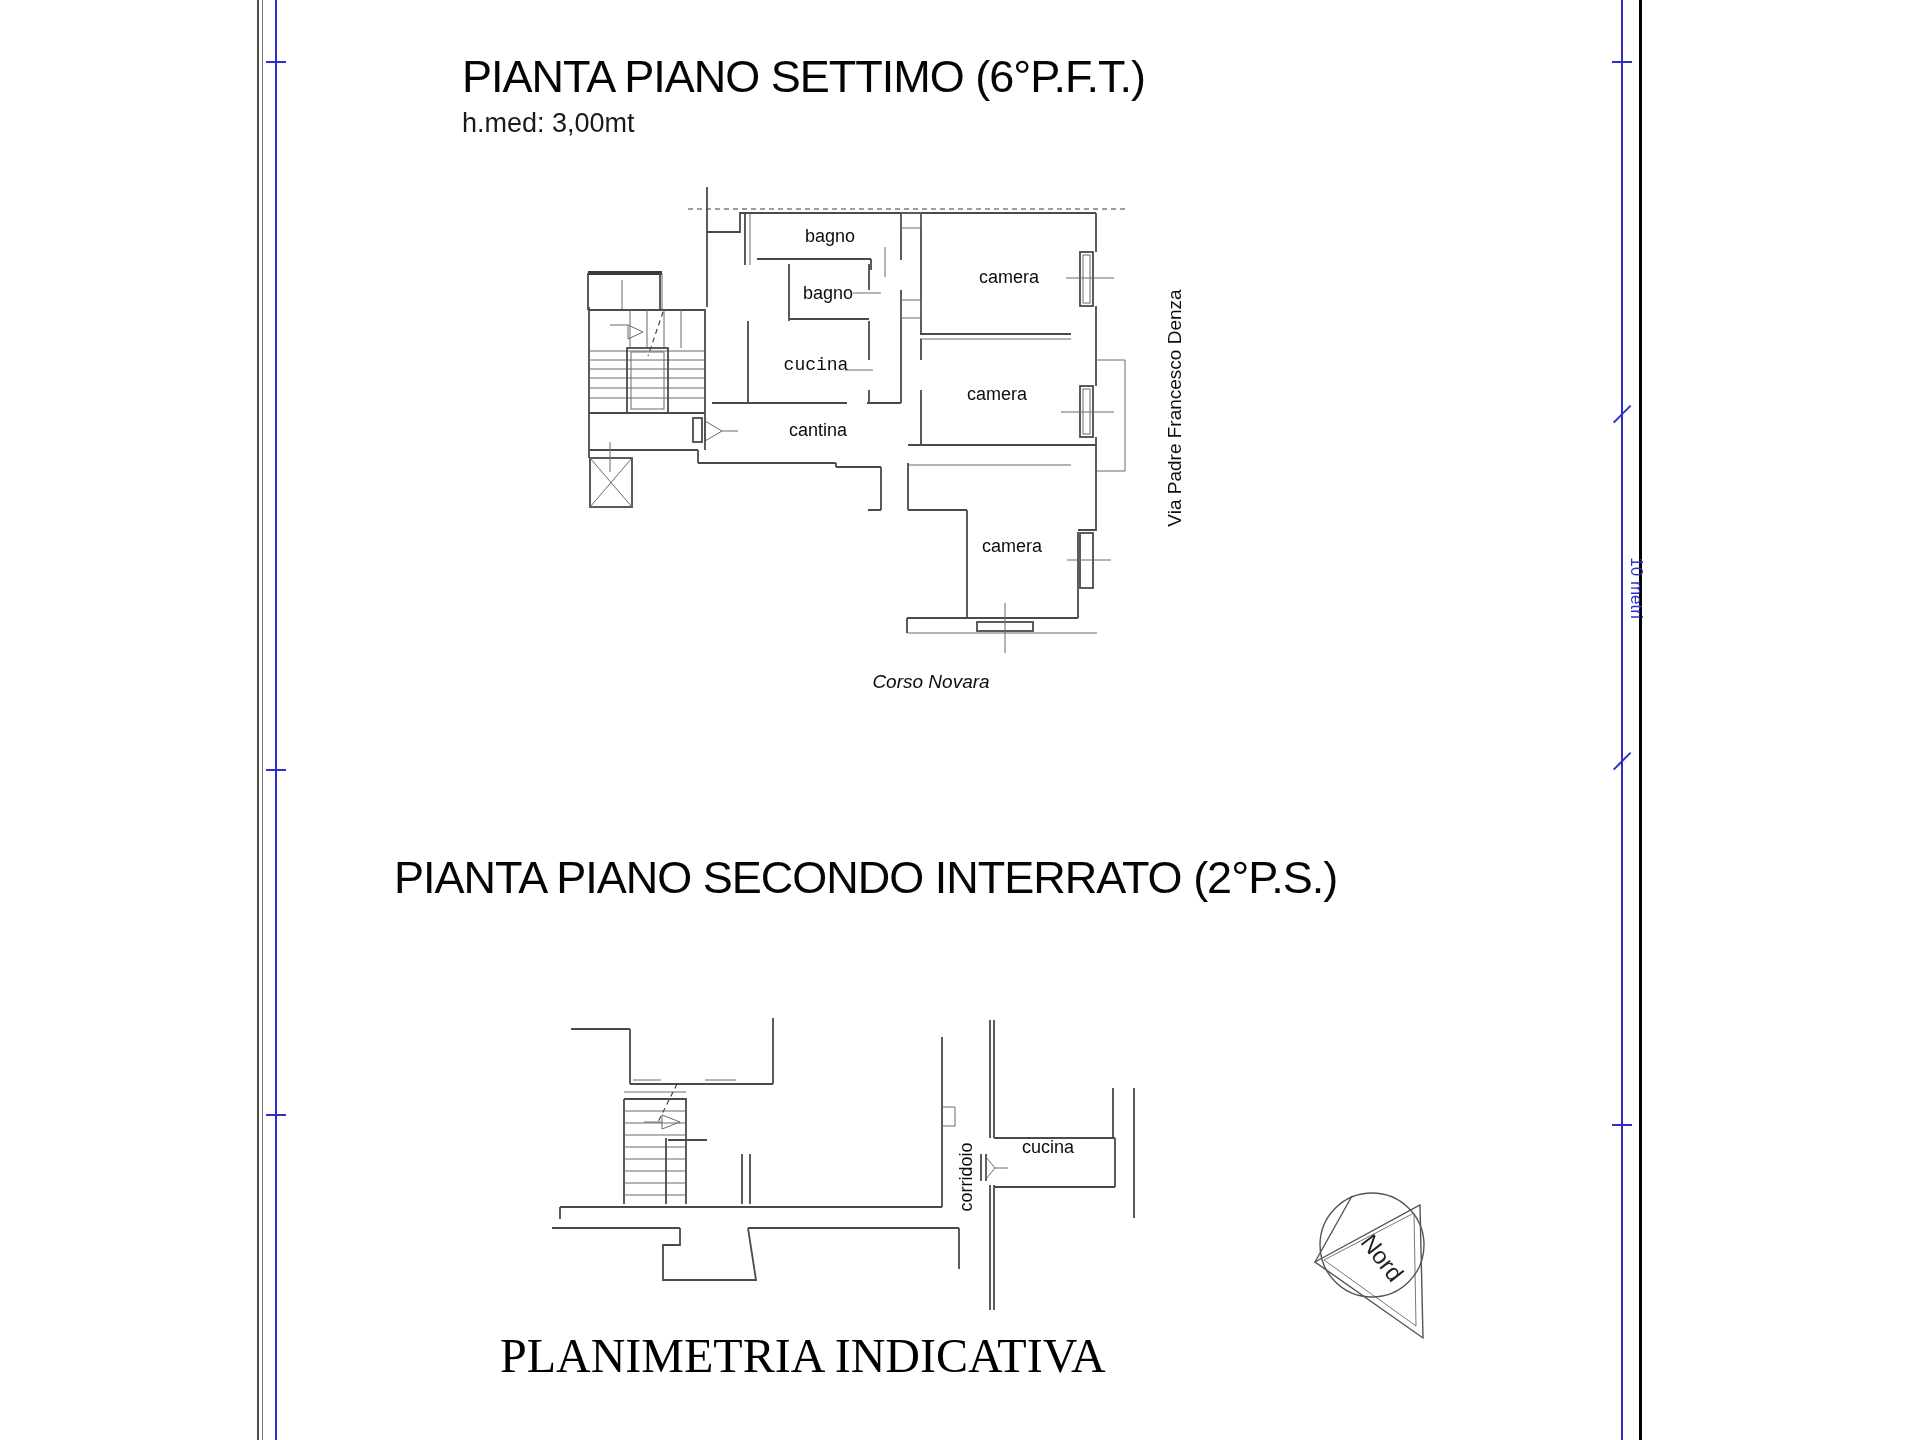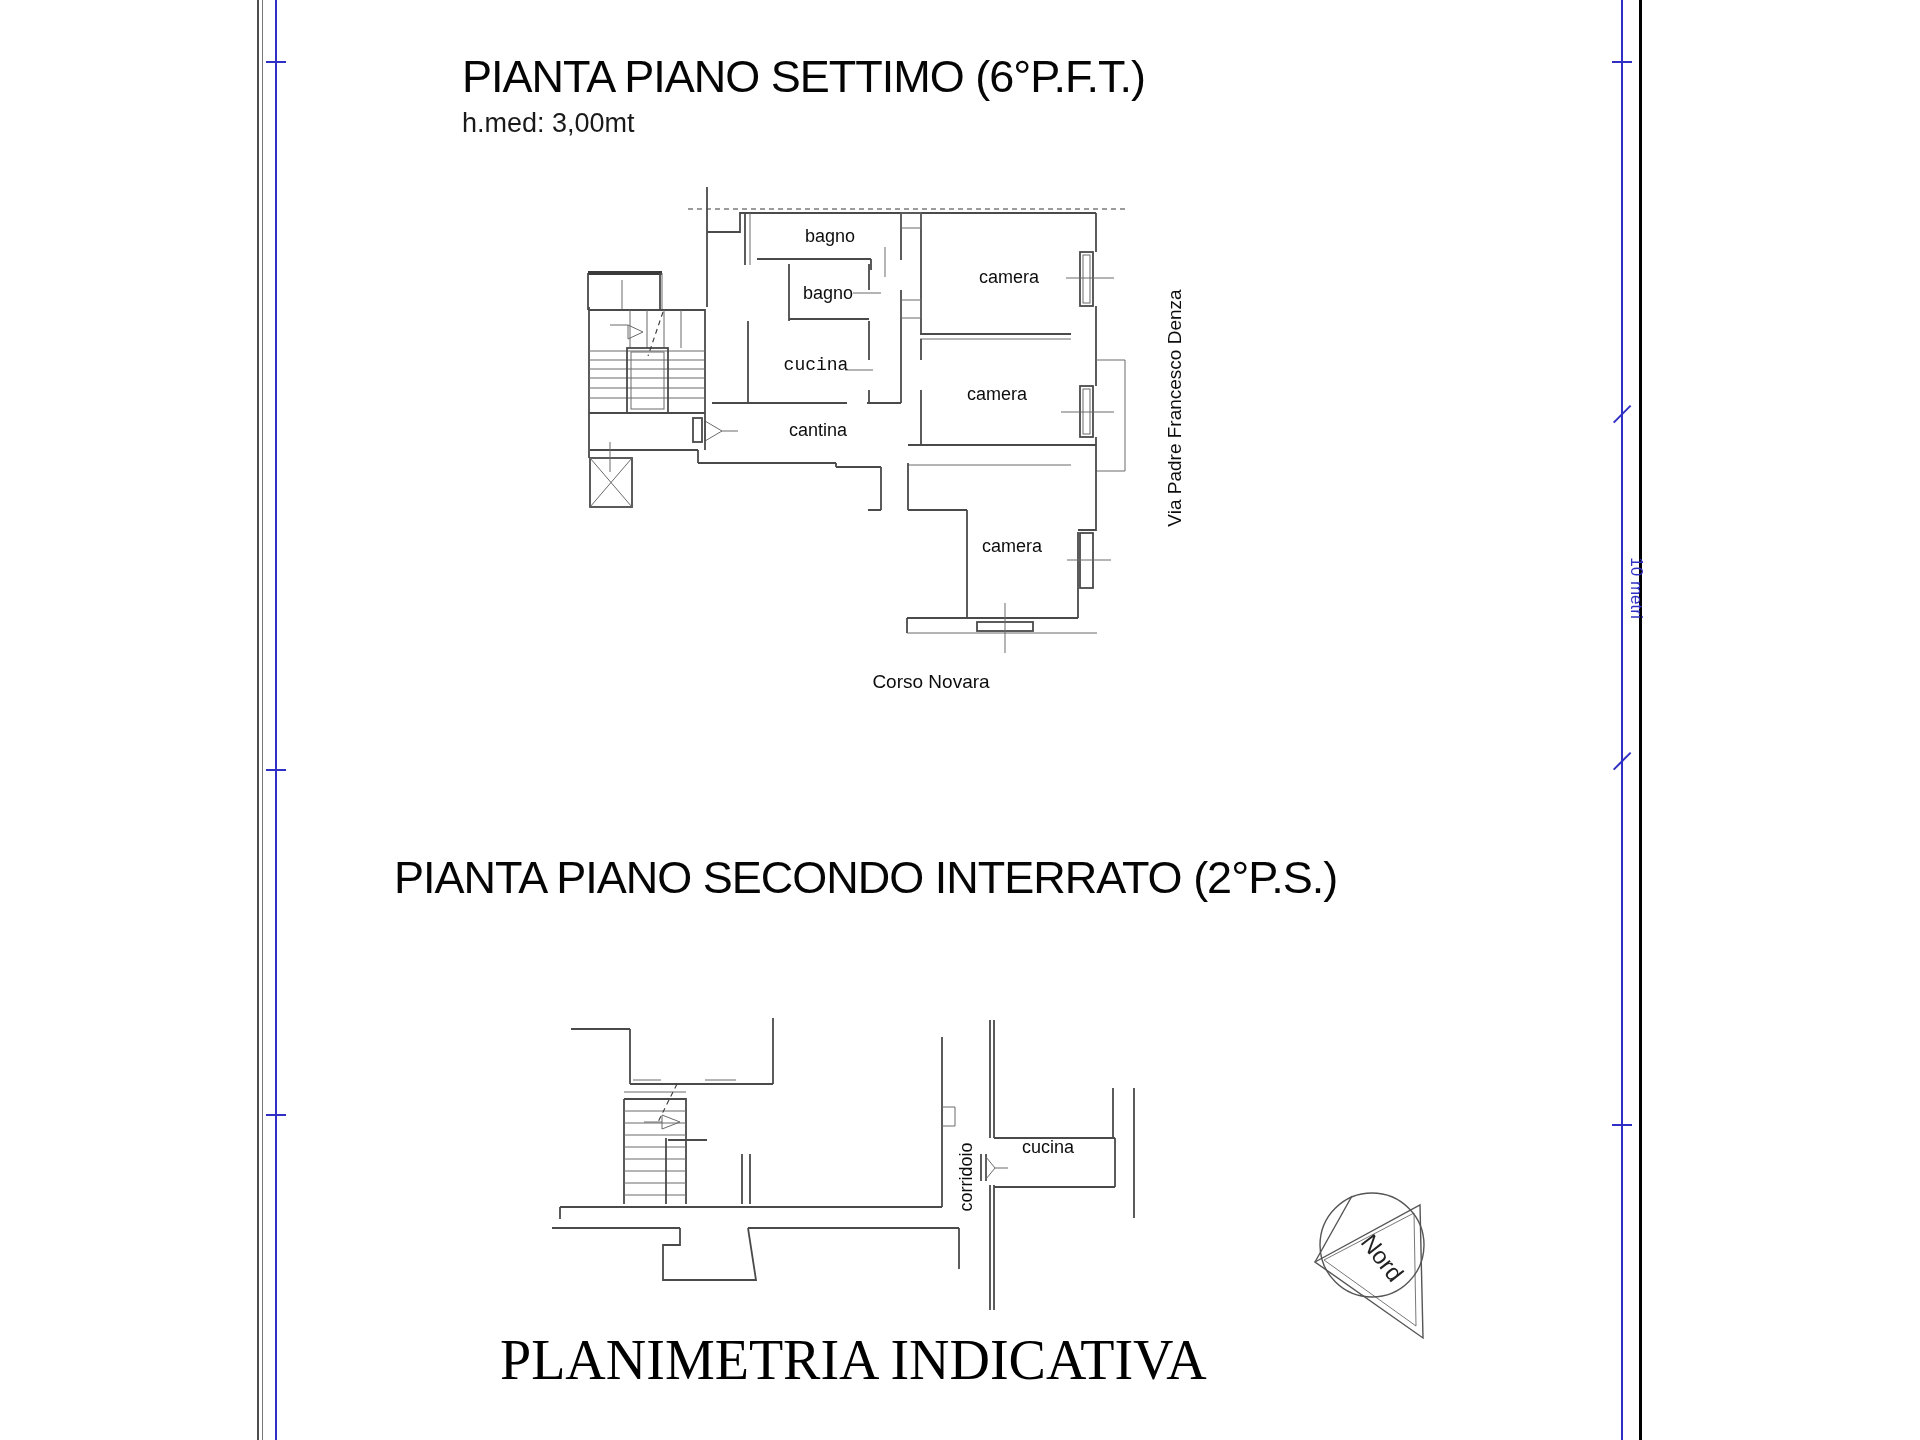--- a/index.html
+++ b/index.html
@@ -11,21 +11,21 @@
   .abs{position:absolute;}
   .vline{position:absolute;top:0;height:1440px;}
   .title{font-size:45px;letter-spacing:-1px;color:#050505;white-space:nowrap;}
   .subtitle{font-size:27px;color:#1a1a1a;white-space:nowrap;}
   .room-label{position:absolute;font-size:18px;color:#0d0d0d;white-space:nowrap;
               transform:translate(-50%,-50%);}
   .room-label.rot{transform:translate(-50%,-50%) rotate(-90deg);}
   .street{position:absolute;font-size:19px;color:#0d0d0d;white-space:nowrap;
           transform:translate(-50%,-50%);}
   .street.rot{transform:translate(-50%,-50%) rotate(-90deg);}
-  .footer-title{font-family:"Liberation Serif",serif;font-size:56px;color:#000;
+  .footer-title{font-family:"Liberation Serif",serif;font-size:48px;color:#000;
                 white-space:nowrap;}
   .dim-label{position:absolute;font-size:17px;color:var(--blue);white-space:nowrap;
              transform:translate(-50%,-50%) rotate(90deg);}
   .nord-label{position:absolute;font-size:24px;color:#222;white-space:nowrap;
               transform:translate(-50%,-50%) rotate(52deg);}
   .tick{position:absolute;height:2px;width:20px;background:var(--blue);}
   .slash{position:absolute;width:24px;height:1.6px;background:var(--blue);
          transform:translate(-50%,-50%) rotate(-45deg);}
   svg{position:absolute;overflow:visible;}
   svg *{fill:none;}
@@ -134,21 +134,21 @@
 
 <div class="room-label" style="left:830px;top:236px;">bagno</div>
 <div class="room-label" style="left:828px;top:293px;">bagno</div>
 <div class="room-label" style="left:816px;top:365px;font-family:Liberation Mono, monospace;">cucina</div>
 <div class="room-label" style="left:818px;top:430px;">cantina</div>
 <div class="room-label" style="left:1009px;top:277px;">camera</div>
 <div class="room-label" style="left:997px;top:394px;">camera</div>
 <div class="room-label" style="left:1012px;top:546px;">camera</div>
 
 <div class="street rot" style="left:1175px;top:408px;">Via Padre Francesco Denza</div>
-<div class="street" style="left:931px;top:682px;">Corso Novara</div>
+<div class="street" style="left:931px;top:682px;font-style:italic;">Corso Novara</div>
 
 <svg style="left:548px;top:1008px;" width="620" height="310" viewBox="0 0 620 310">
 
   <path class="wall" d="M23,21 H82 M82,21 V76 M82,76 H225"></path>
   <path class="wall-thin" d="M85,72 H113 M157,72 H188"></path>
   <path class="wall" d="M225,10 V76"></path>
 
   <path class="wall" d="M76,91 H138 V196 M76,91 V196"></path>
   <path class="wall-thin" d="M76,84 H138"></path>
   <path class="wall-thin" d="M76,103 H138 M76,115 H138 M76,127 H138 M76,139 H138 M76,151 H138 M76,163 H138 M76,175 H138 M76,187 H138"></path>

